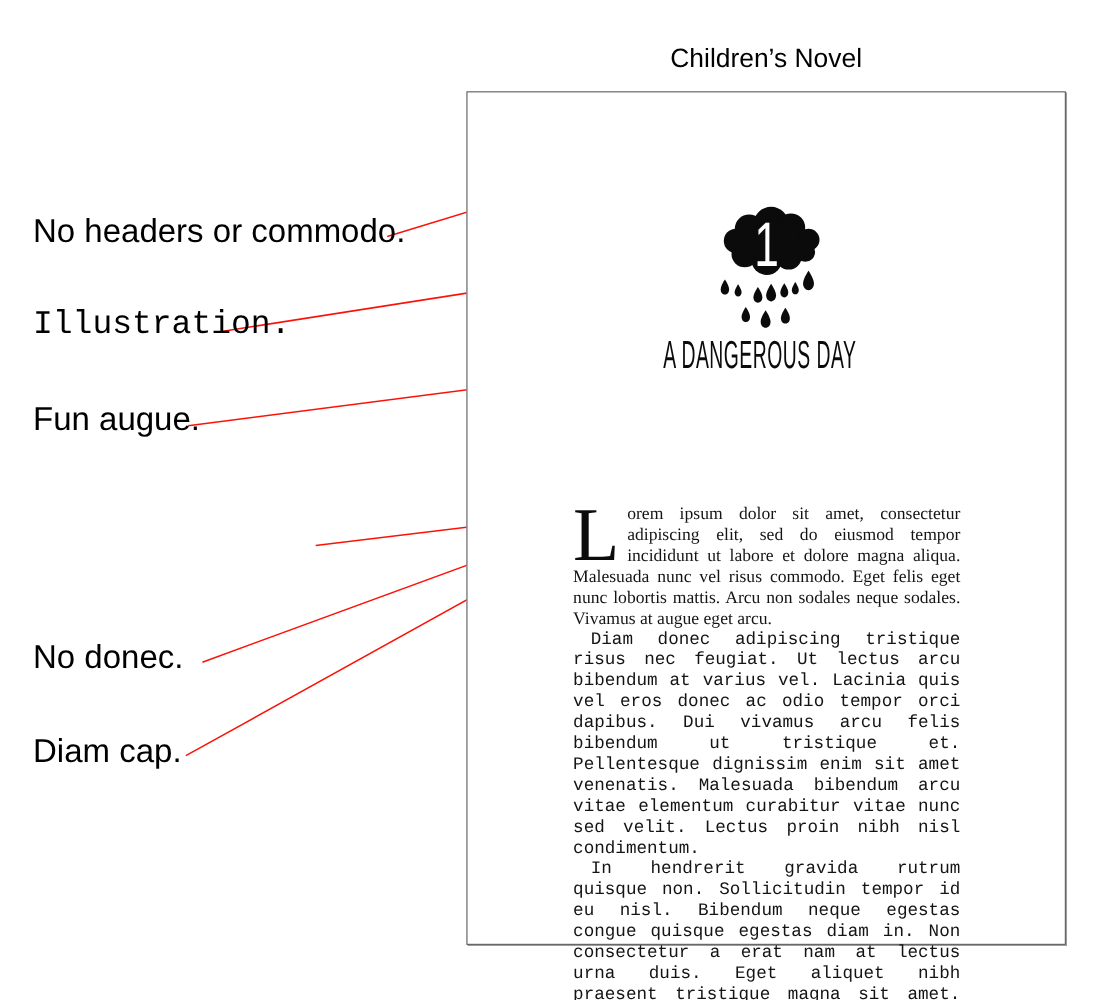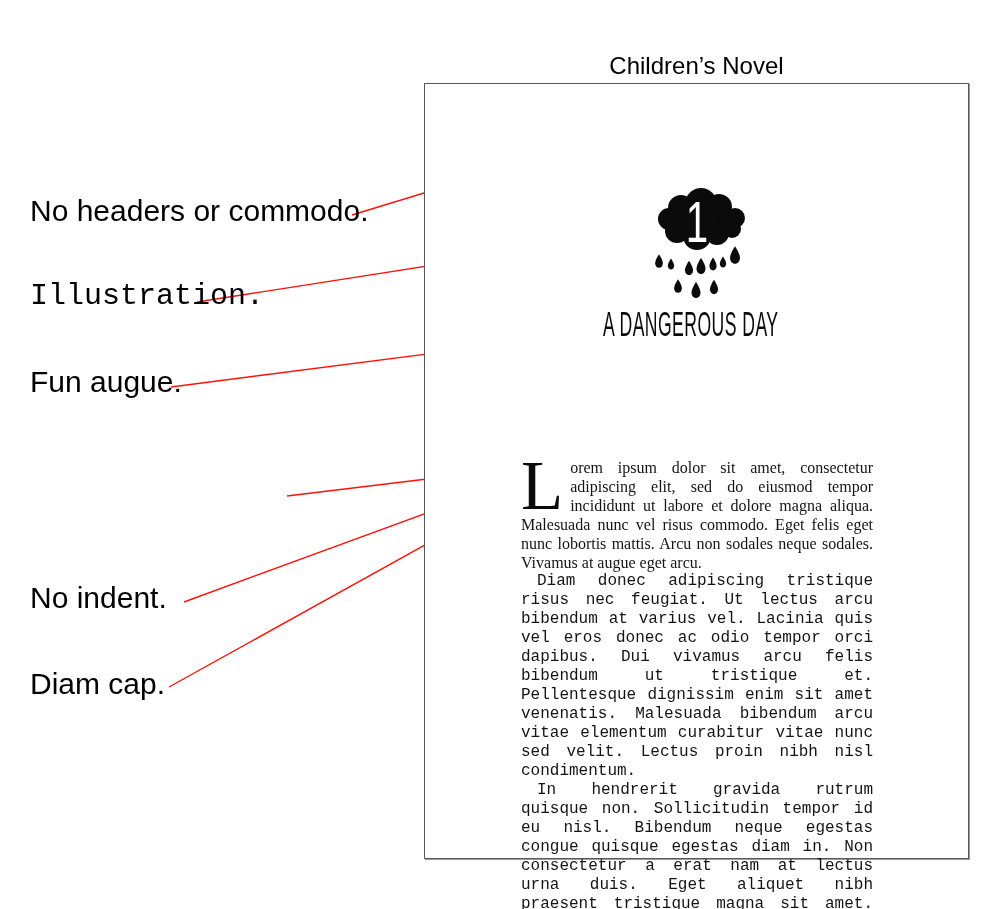--- a/index.html
+++ b/index.html
@@ -15,21 +15,21 @@
         font-family:"Liberation Sans",sans-serif;}
   .note-1{top:193px;}
   .note-2{top:278px;font-family:Liberation Mono, monospace;}
   .note-3{top:364px;}
   .note-4{top:456px;width:292px;}
   .note-5{top:580px;}
   .note-6{top:666px;}
 
   
   .doc-title{position:absolute;left:424px;top:40px;width:545px;text-align:center;
-             font-size:24px;line-height:28px;color:#000;margin-top:12px;}
+             font-size:24px;line-height:28px;color:#000;}
 
   
   .page{position:absolute;left:424px;top:83px;width:545px;height:776px;background:#fff;
         border:1px solid #595959;box-sizing:border-box;box-shadow:1px 1px 0 #9b9b9b;}
 
   .cloud-svg{position:absolute;left:228px;top:102px;width:112px;height:122px;}
   .chapter-num{position:absolute;left:252px;top:112px;width:40px;text-align:center;
                font-size:56px;line-height:52px;color:#fff;
                transform:scale(0.72,1.02);transform-origin:center top;
                font-family:"Liberation Sans",sans-serif;}
@@ -63,21 +63,21 @@
     <line marker-end="url(#ah)" x1="197" y1="302" x2="613" y2="237" stroke="#fb1207"></line>
     <line marker-end="url(#ah)" x1="171" y1="387" x2="583" y2="334" stroke="#fb1207"></line>
     <line marker-end="url(#ah)" x1="287" y1="496" x2="493" y2="471" stroke="#fb1207"></line>
     <line marker-end="url(#ah)" x1="184" y1="602" x2="495" y2="488" stroke="#fb1207"></line>
     <line marker-end="url(#ah)" x1="169" y1="687" x2="506" y2="500" stroke="#fb1207"></line>
   </svg>
 
   <div class="note note-1">No headers or commodo.</div>
   <div class="note note-2">Illustration.</div>
   <div class="note note-3">Fun augue.</div>
-  <div class="note note-5">No indent.</div>
+  <div class="note note-5">No donec.</div>
   <div class="note note-6">Diam cap.</div>
 
   <div class="doc-title">Children’s Novel</div>
 
   <div class="page">
 
     <svg class="cloud-svg" viewBox="0 0 112 122" xmlns="http://www.w3.org/2000/svg">
       <g fill="#0b0b0b">
 
         <circle cx="48" cy="18" r="16"></circle>

